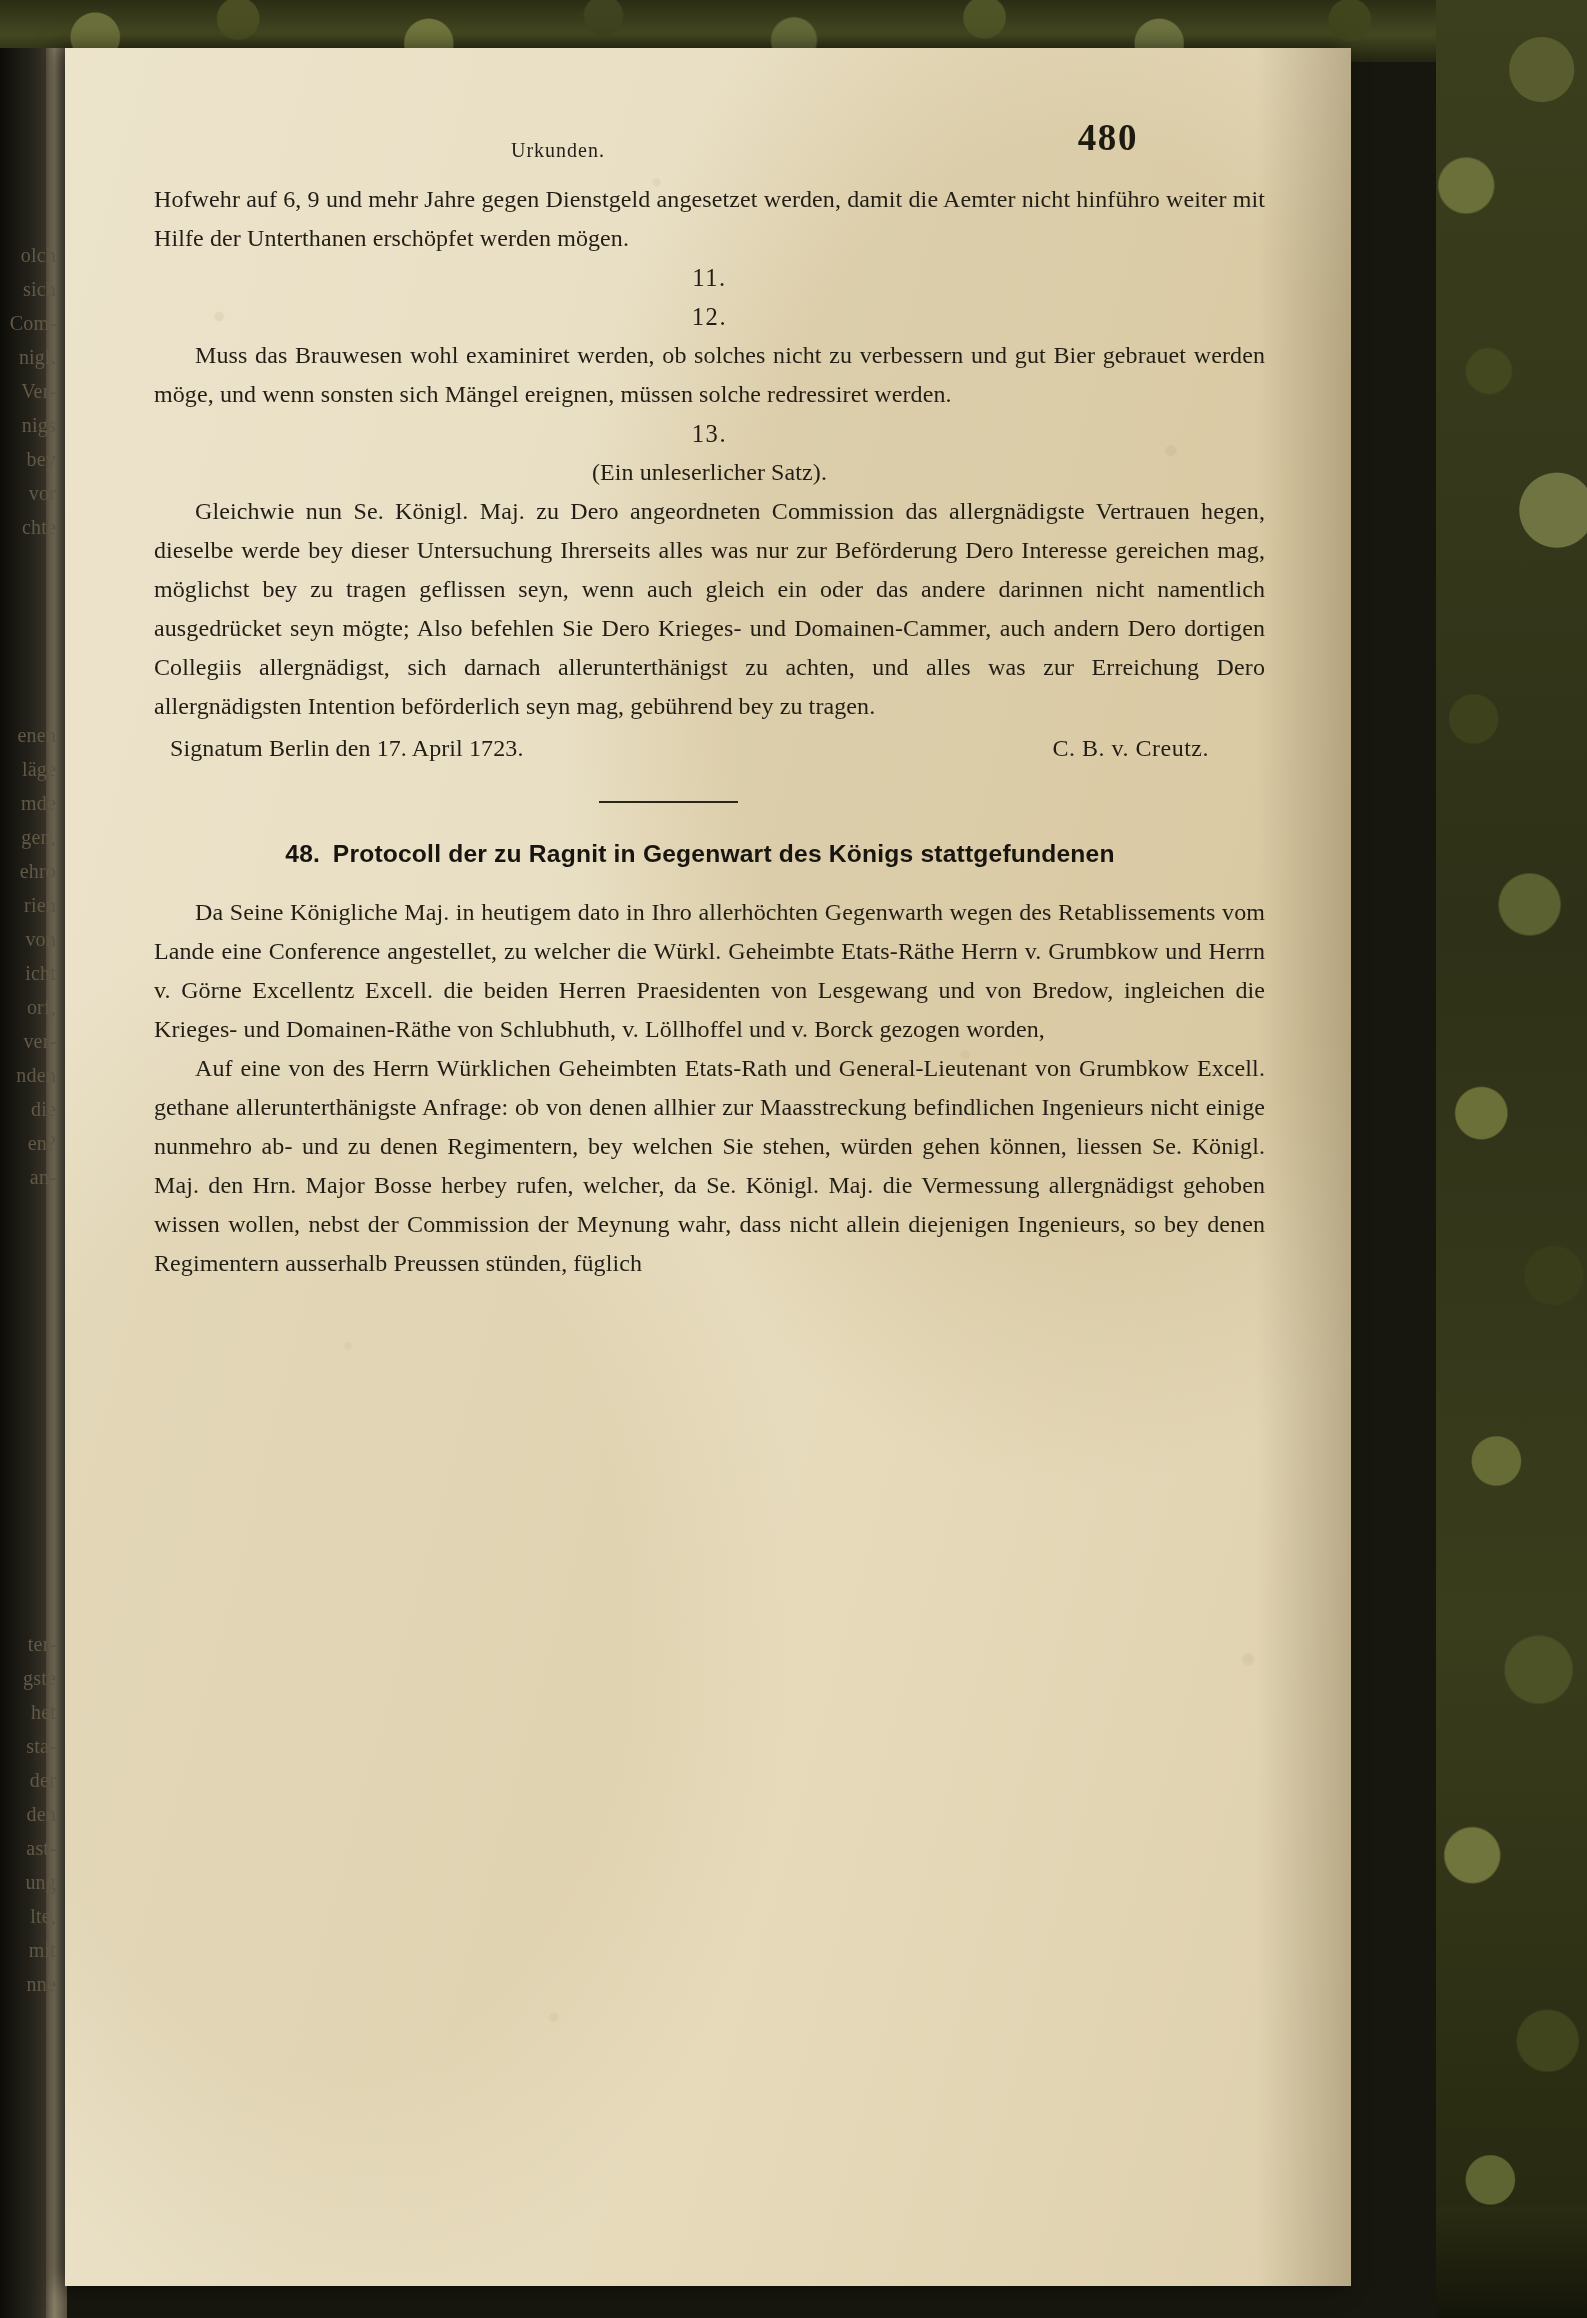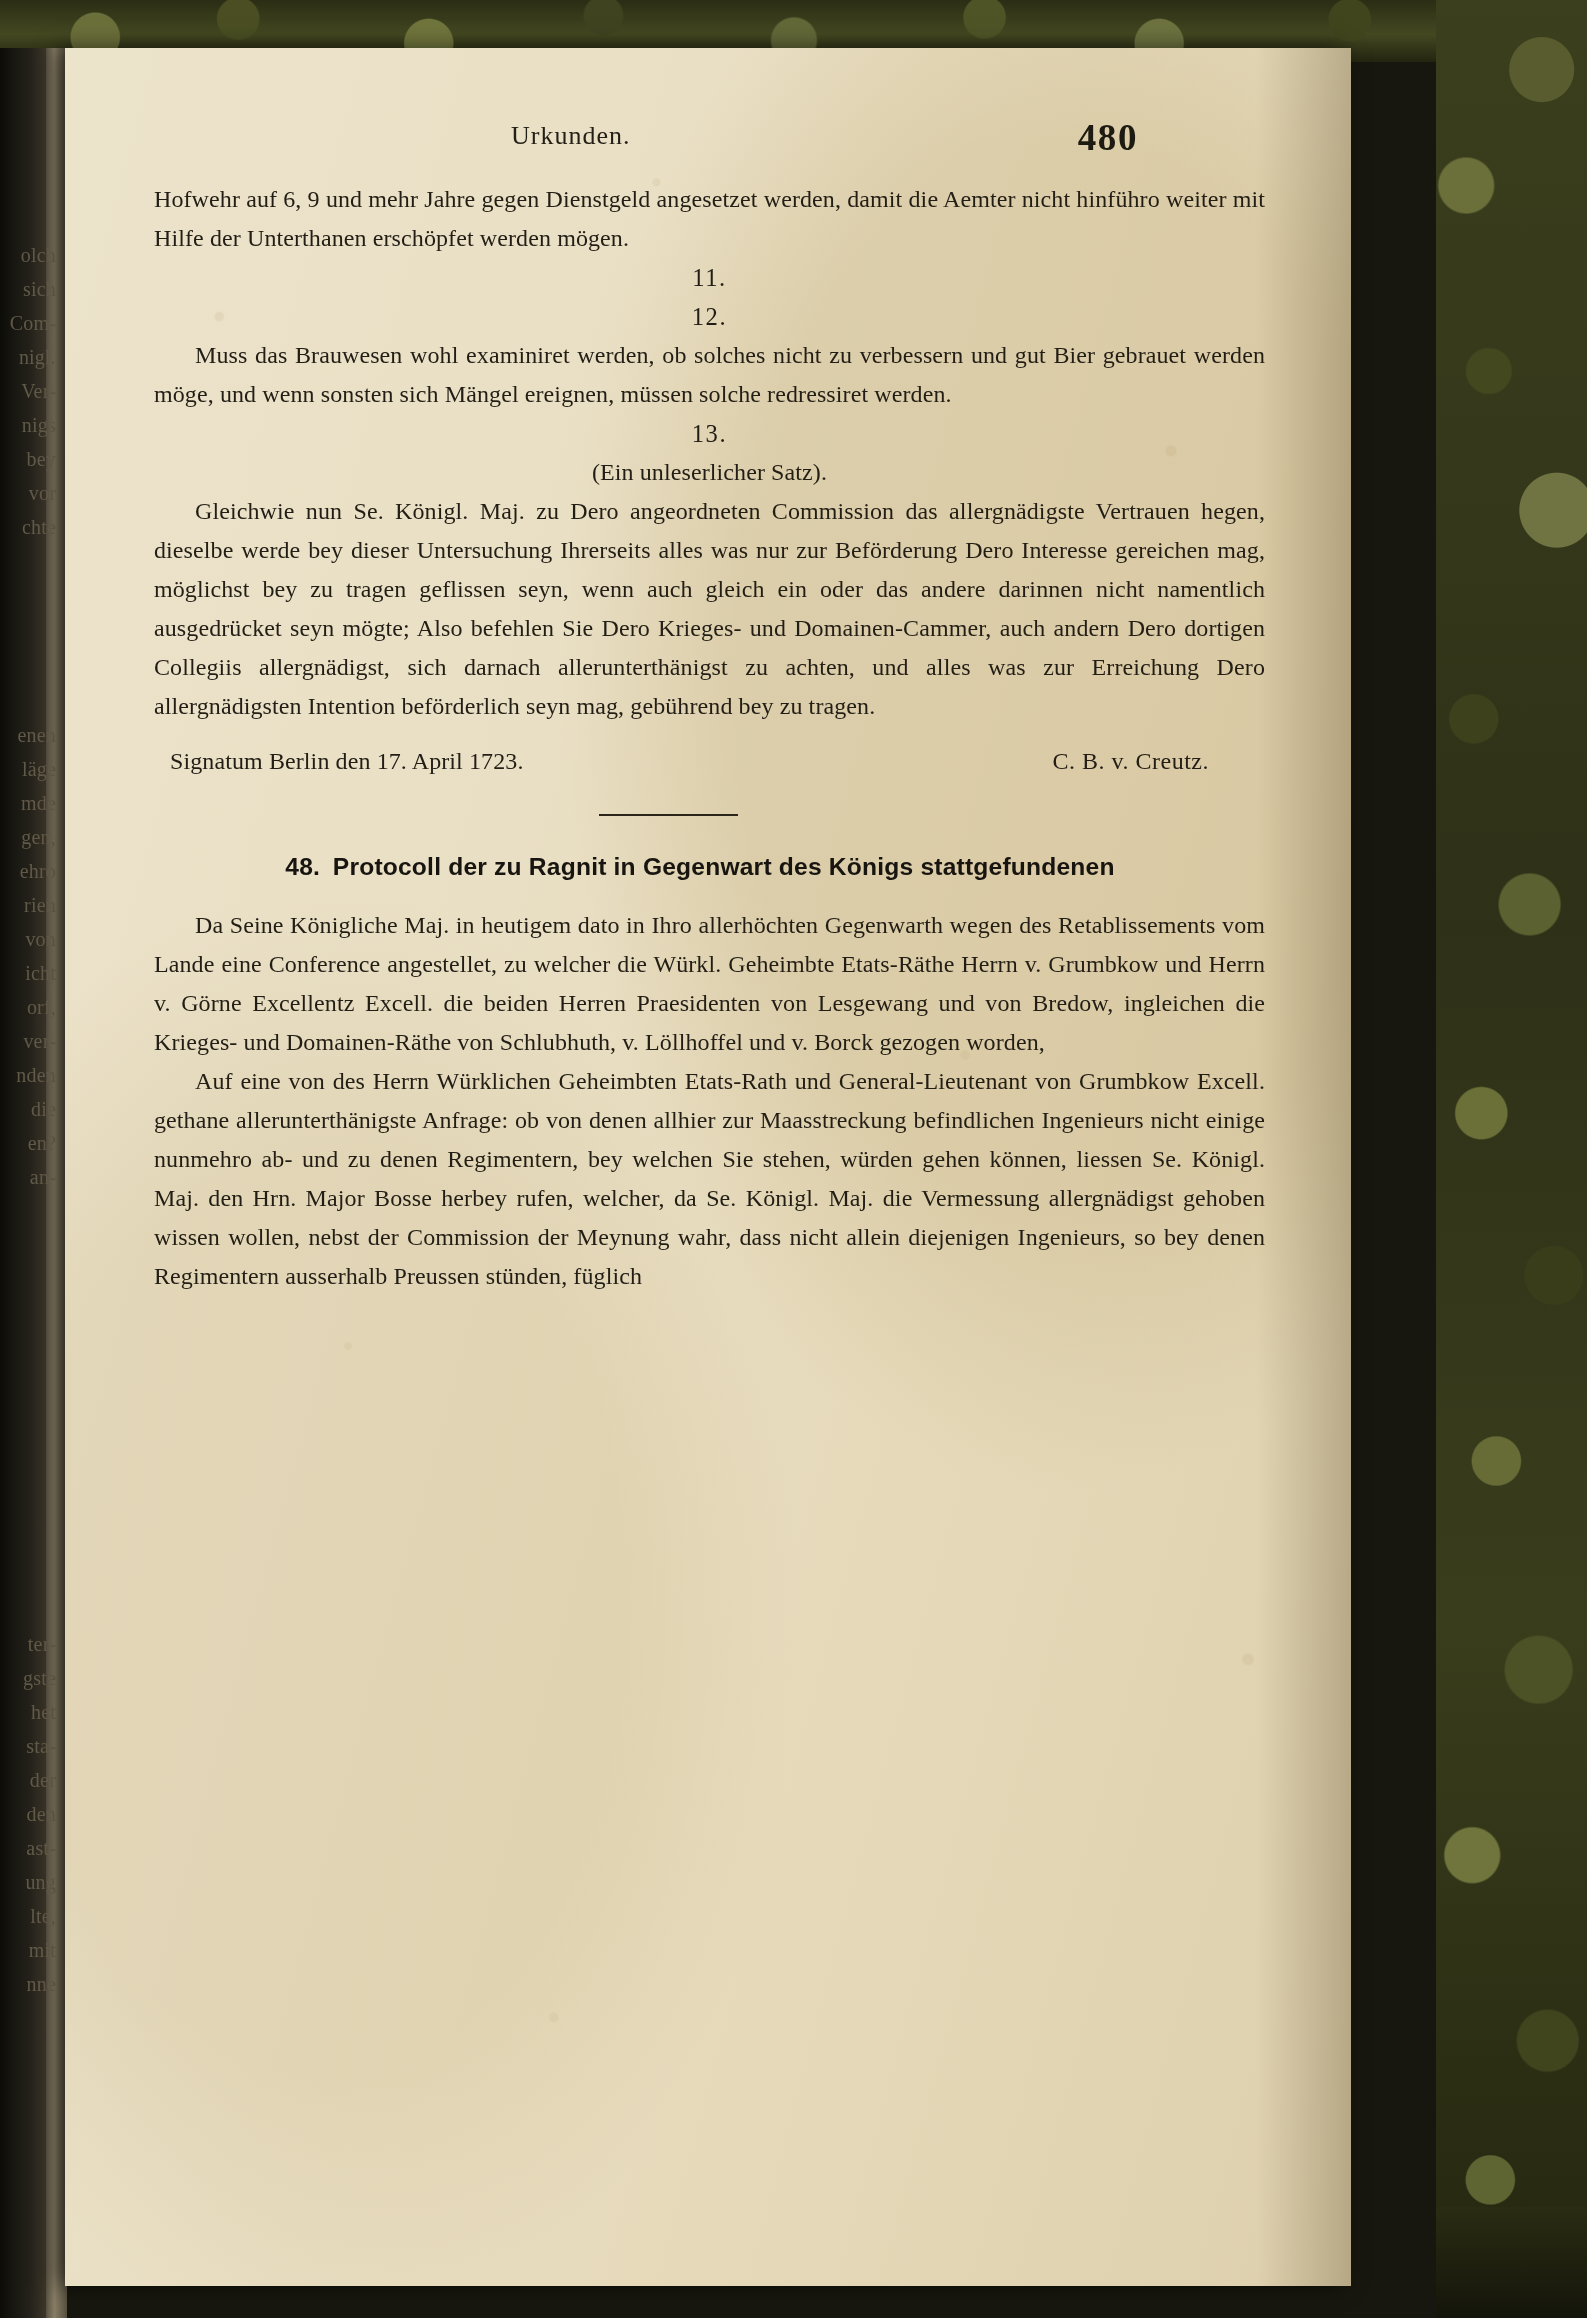--- a/index.html
+++ b/index.html
@@ -155,22 +155,22 @@
   }
 
   
   .runhead {
     position: relative;
     height: 59px;
   }
   .runhead .title {
     position: absolute;
     left: 357px;
-    top: 0;
-    font-size: 26px;
+    top: 18px;
+    font-size: 20px;
     letter-spacing: 1px;
     color: #241f16;
   }
   .runhead .folio {
     position: absolute;
     right: 127px;
     top: -4.8px;
     font-size: 37px;
     letter-spacing: 1.6px;
     color: #1d1a12;
@@ -201,21 +201,21 @@
     letter-spacing: 1.6px;
   }
   .center {
     text-align: center;
     text-indent: 0;
   }
   .sig-line {
     display: flex;
     justify-content: space-between;
     align-items: center;
-    margin-top: 16px;
+    margin-top: 3px;
   }
   .sig-left { text-indent: 16px; }
   .sig-right { padding-right: 56px; letter-spacing: 0.5px; }
 
   .rule {
     width: 139px;
     height: 2.4px;
     background: #2a241a;
     margin: 33px auto 32px 445px;
   }

